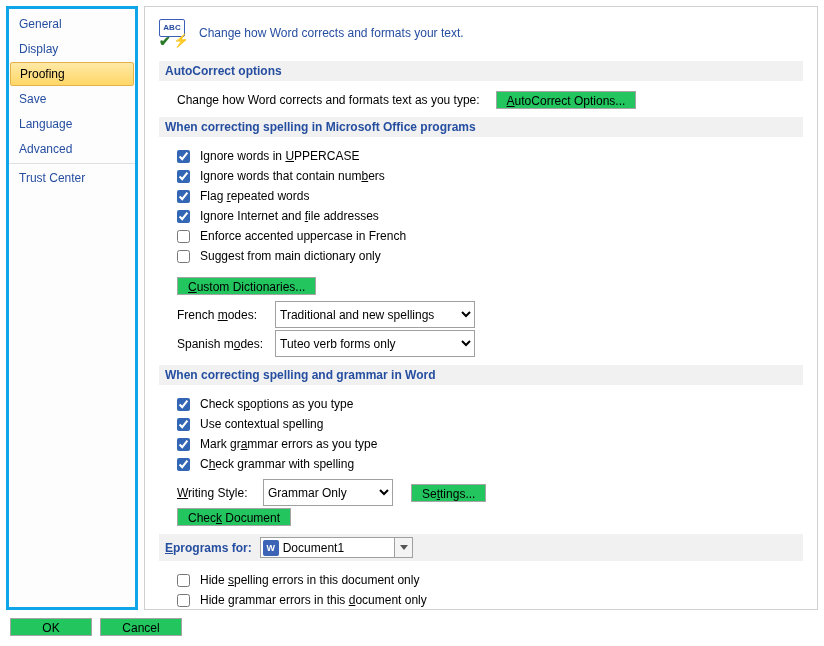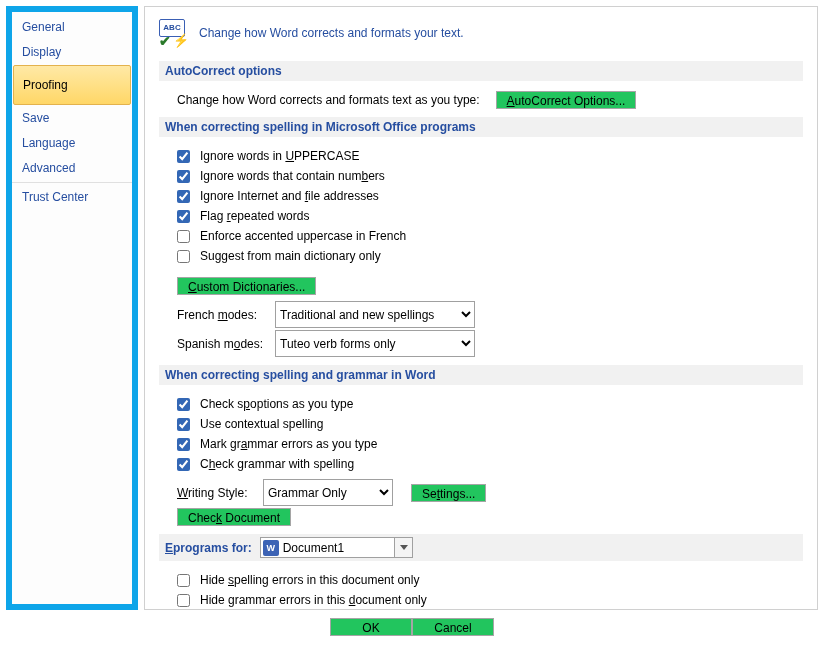--- a/index.html
+++ b/index.html
@@ -22,42 +22,42 @@
   }
   .body {
     flex: 1;
     display: flex;
     padding: 6px 6px 0 6px;
     gap: 6px;
     min-height: 0;
   }
   .sidebar {
     width: 132px;
-    border: 6px solid #0ea5e9;
+    border: 3px solid #0ea5e9;
     background: #fdfdfd;
     padding-top: 2px;
   }
   .side-item {
     padding: 5px 10px;
     color: #264ea0;
     cursor: default;
     margin: 1px 0;
   }
   .side-item.separator-above {
     border-top: 1px solid #e0e0e0;
     margin-top: 2px;
     padding-top: 7px;
   }
   .side-item.selected {
     background: linear-gradient(#ffe9a6, #ffd767);
     border: 1px solid #e3b24d;
     border-radius: 2px;
     color: #000;
     margin: 0 1px;
-    padding: 12px 9px;
+    padding: 4px 9px;
   }
   .content {
     flex: 1;
     border: 1px solid #d0d0d0;
     padding: 10px 14px;
     overflow: hidden;
   }
   .header-row {
     display: flex;
     align-items: center;
@@ -133,21 +133,22 @@
   select {
     font-family: inherit;
     font-size: 12px;
     height: 27px;
     border: 1px solid #a0a0a0;
     background: #fff;
   }
   .label-col { display: inline-block; width: 92px; }
   .footer {
     display: flex;
-    justify-content: center;
+    justify-content: flex-start;
+    gap: 8px;
     padding: 8px 10px 10px 10px;
   }
   .footer button { width: 82px; }
   .doc-select {
     display: inline-flex;
     align-items: center;
     border: 1px solid #a0a0a0;
     background: #fff;
     height: 21px;
     padding-left: 2px;
@@ -213,25 +214,25 @@
         <div class="row">
             <input type="checkbox" checked="" style="">
             <span><span>Ignore words in </span><span class="u">U</span><span>PPERCASE</span></span>
           </div>
         <div class="row">
             <input type="checkbox" checked="" style="">
             <span><span>Ignore words that contain num</span><span class="u">b</span><span>ers</span></span>
           </div>
         <div class="row">
             <input type="checkbox" checked="" style="">
+            <span><span>Flag </span><span class="u">r</span><span>epeated words</span></span>
+          </div>
+        <div class="row">
+            <input type="checkbox" checked="" style="">
             <span><span>Ignore Internet and </span><span class="u">f</span><span>ile addresses</span></span>
-          </div>
-        <div class="row">
-            <input type="checkbox" checked="" style="">
-            <span><span>Flag </span><span class="u">r</span><span>epeated words</span></span>
           </div>
         <div class="row">
             <input type="checkbox" style="">
             <span>Enforce accented uppercase in French</span>
           </div>
         <div class="row">
             <input type="checkbox" style="">
             <span>Suggest from main dictionary only</span>
           </div>
         <div class="row" style="margin-top:12px;">

